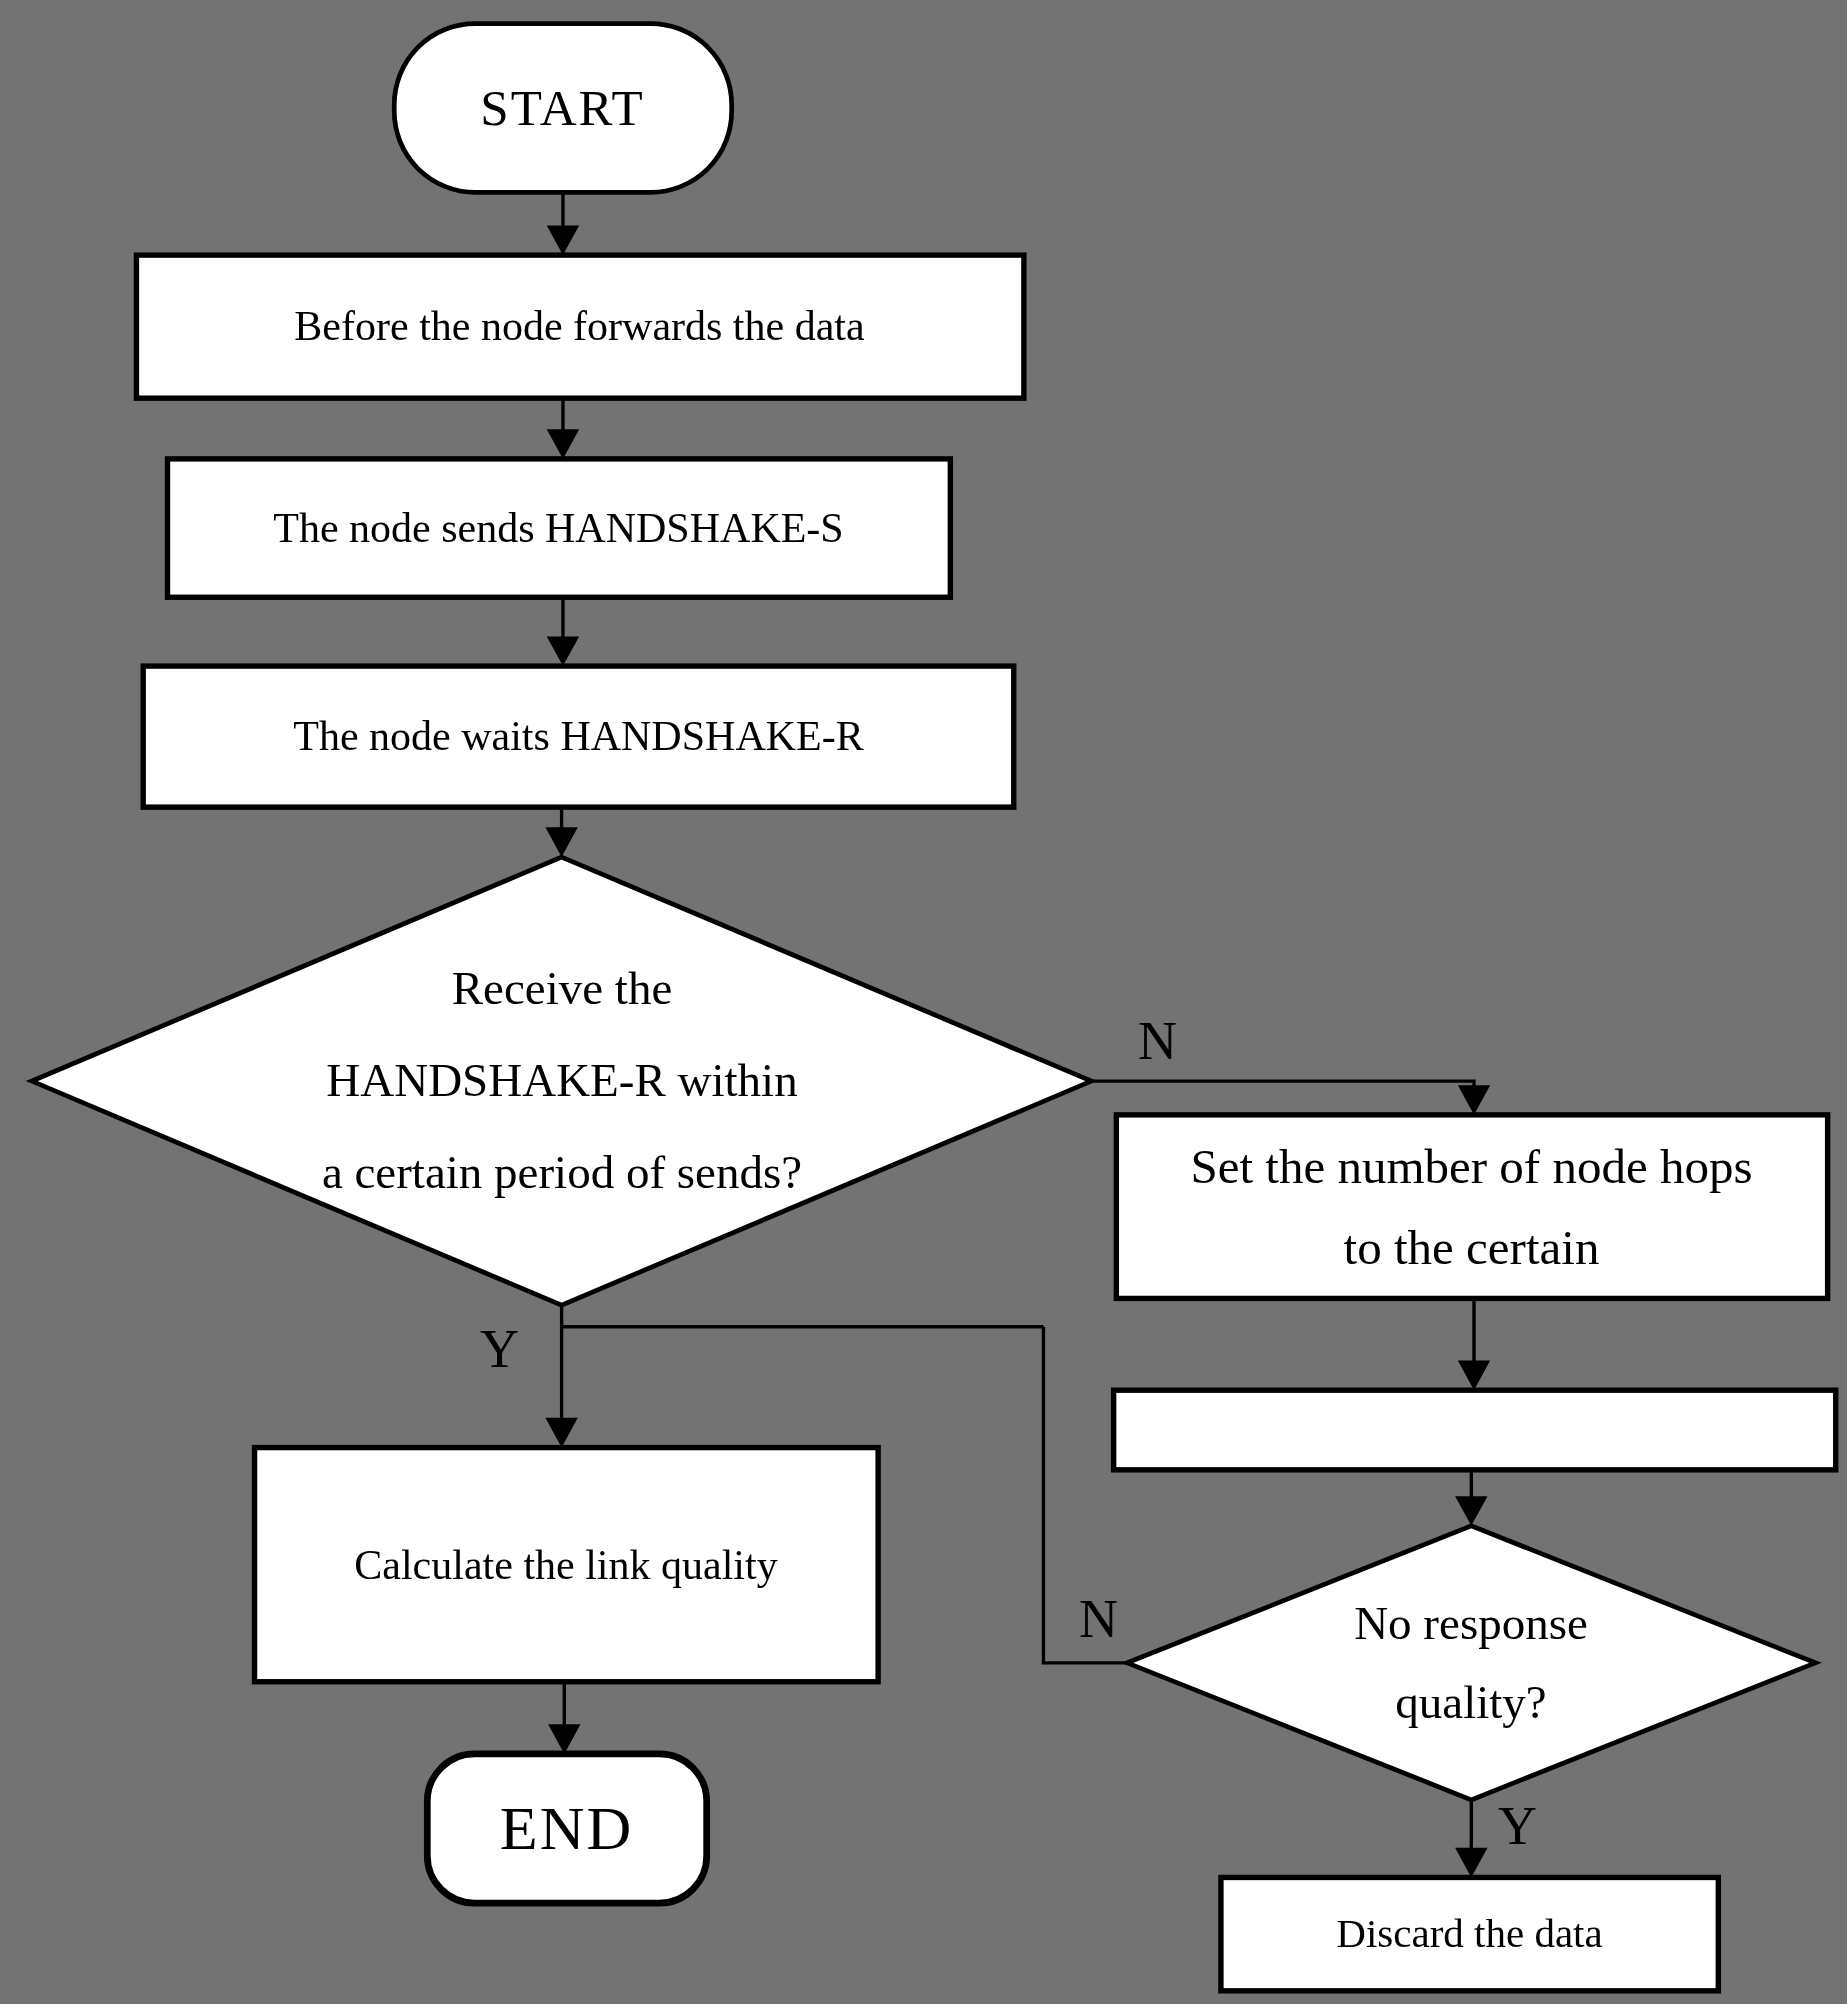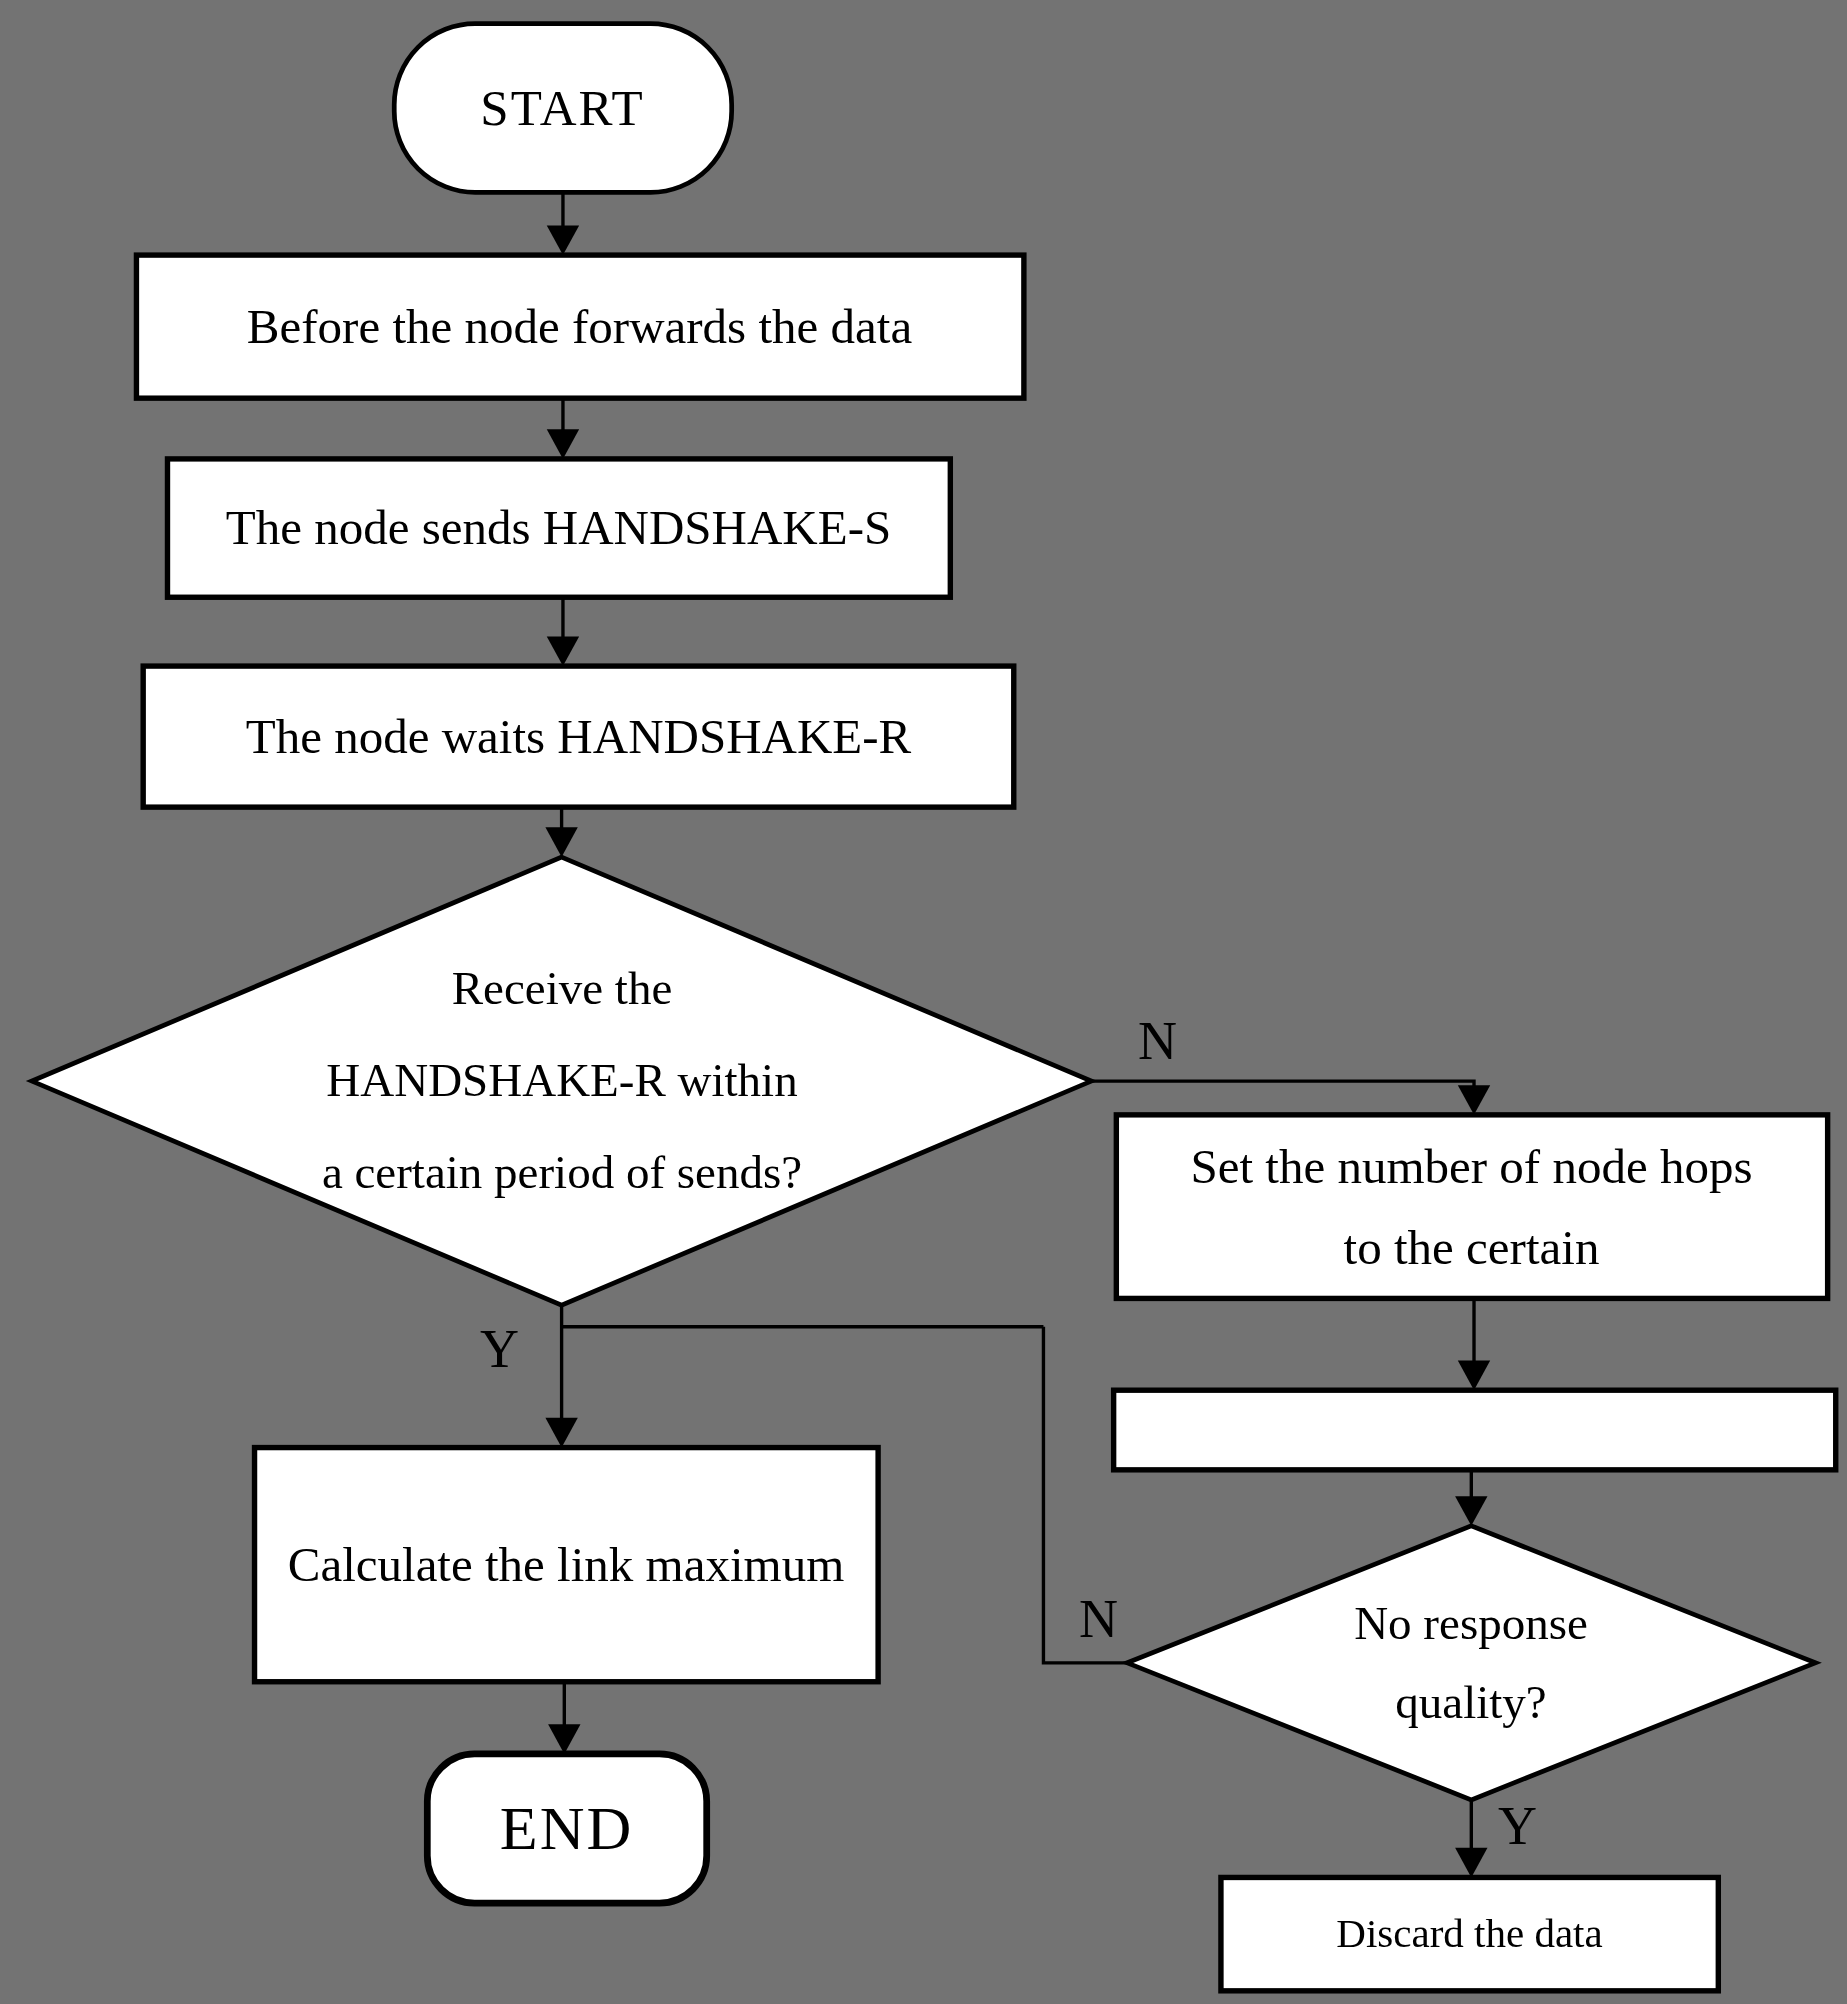--- a/index.html
+++ b/index.html
@@ -12,21 +12,21 @@
     color: #000000;
   }
   #wires { position: absolute; left: 0; top: 0; width: 1848px; height: 2005px; }
   .node-label {
     position: absolute;
     display: flex;
     flex-direction: column;
     align-items: center;
     justify-content: center;
     text-align: center;
-    font-size: 49px;
+    font-size: 42px;
     line-height: 1.1;
     color: #000000;
     pointer-events: none;
   }
   .terminal-label { font-size: 51px; letter-spacing: 2px; }
   .diamond-label { font-size: 47px; }
   .gap60 { row-gap: 40px; align-items: center; }
   .gap40 { row-gap: 27px; }
   .branch-label {
     position: absolute;
@@ -117,21 +117,21 @@
     <span>to the certain</span>
   </div>
 
 
   <div class="node-label diamond-label gap40" style="left:1201px; top:1572px; width:540px; height:182px;">
     <span>No response</span>
     <span>quality?</span>
   </div>
 
   <div class="node-label" style="left:254px; top:1448px; width:624px; height:234px;">
-    <span>Calculate the link maximum</span>
+    <span>Calculate the link quality</span>
   </div>
 
   <div class="node-label terminal-label" style="left:427px; top:1754px; width:279px; height:149px; font-size:62px;">
     <span>END</span>
   </div>
 
   <div class="node-label" style="left:1221px; top:1877px; width:497px; height:113px; font-size:41px;">
     <span>Discard the data</span>
   </div>
 

